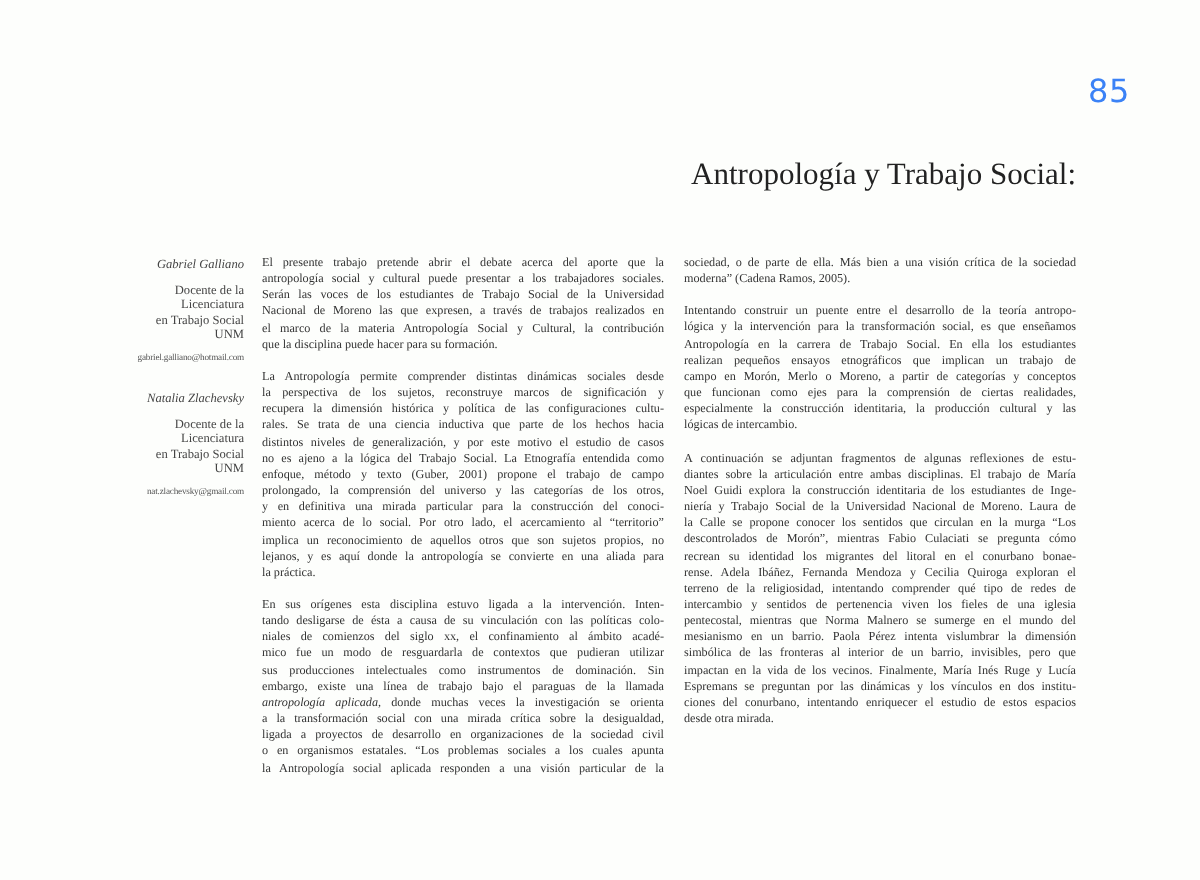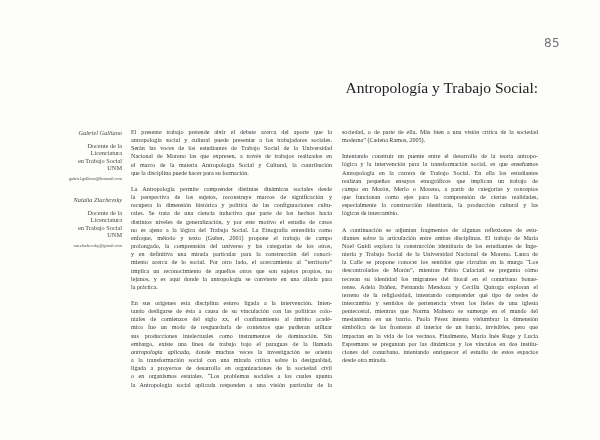--- a/index.html
+++ b/index.html
@@ -3,21 +3,21 @@
   <meta charset="utf-8">
   <style>
     html, body { margin: 0; padding: 0; }
     body {
       width: 600px; height: 440px; background: #fdfefc; overflow: hidden;
       position: relative; color: #2a2a2a;
       font-family: "DejaVu Serif", serif;
     }
     .page-number {
       position: absolute; left: 544px; top: 36px; width: 24px;
-      font-family: "DejaVu Sans", sans-serif; font-size: 12px; color: #737373;
+      font-family: "DejaVu Sans", sans-serif; font-size: 16px; color: #3b82f6;
       text-align: left; letter-spacing: 0.3px;
     }
     .title {
       position: absolute; right: 62px; top: 80px; width: 360px; text-align: right;
       font-family: "Liberation Serif", serif; font-size: 15.5px; line-height: 15px; color: #222;
     }
     .title div { white-space: nowrap; }
     .sidebar {
       position: absolute; left: 0; top: 129px; width: 122px; text-align: right;
       font-family: "Liberation Serif", serif; color: #444;

